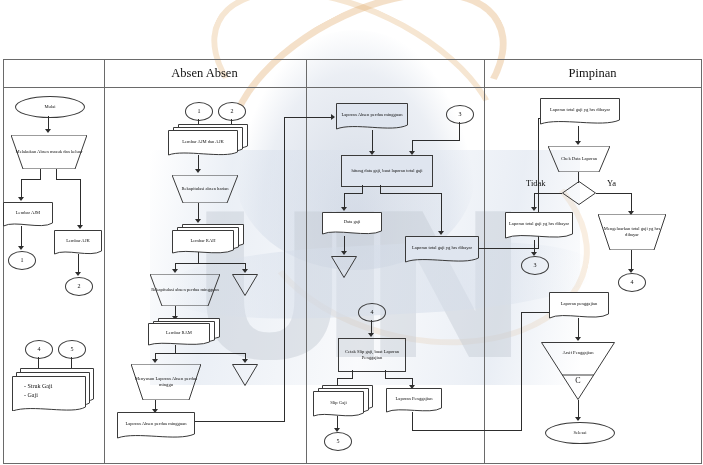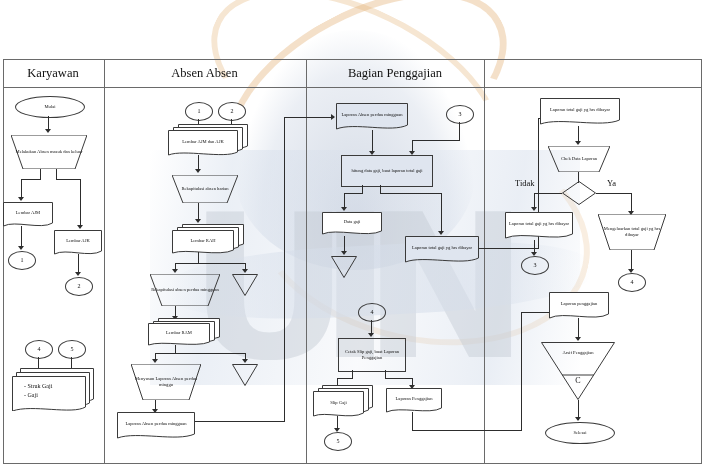--- a/index.html
+++ b/index.html
@@ -89,23 +89,22 @@
   <div class="wm wm-letter" id="wm-N">N</div>
   <div class="wm" id="wm-swoosh"></div>
 
   <div id="frame">
     <div id="hdr-line"></div>
     <div class="vdiv" style="left:100px"></div>
     <div class="vdiv" style="left:302px"></div>
     <div class="vdiv" style="left:480px"></div>
   </div>
 
-  <div class="col-head" style="left:3px;width:100px">Karyawan</div>
   <div class="col-head" style="left:104px;width:201px">Absen Absen</div>
-  <div class="col-head" style="left:306px;width:178px">Bagian Penggajian</div>
+  <div class="col-head" style="left:485px;width:215px">Pimpinan</div>
 
   <div class="node oval" style="left:15px;top:96px;width:68px;height:20px">
     <span>Mulai</span>
   </div>
 
   <div class="ln lnv" style="left:48px;top:116px;height:14px"></div>
   <div class="arr arr-d" style="left:45px;top:129px"></div>
 
   <div class="trap" style="left:11px;top:135px;width:76px;height:34px">
     <svg width="76" height="34">
@@ -402,21 +401,21 @@
   </div>
 
   <div class="ln lnv" style="left:578px;top:172px;height:11px"></div>
 
   <div class="diam" style="left:562px;top:181px;width:34px;height:24px">
     <svg width="34" height="24">
         <polygon points="17,0.5 33.5,12 17,23.5 0.5,12" fill="none" stroke="#3a3a3a" stroke-width="1"></polygon>
       </svg>
   </div>
 
-  <div class="label" style="left:515px;top:178px">Tidak</div>
+  <div class="label" style="left:526px;top:178px">Tidak</div>
   <div class="label" style="left:607px;top:178px">Ya</div>
 
   <div class="ln lnh" style="left:534px;top:193px;width:28px"></div>
   <div class="ln lnv" style="left:534px;top:193px;height:16px"></div>
   <div class="arr arr-d" style="left:531px;top:207px"></div>
 
   <div class="ln lnh" style="left:596px;top:193px;width:36px"></div>
   <div class="ln lnv" style="left:631px;top:193px;height:20px"></div>
   <div class="arr arr-d" style="left:628px;top:211px"></div>
 

